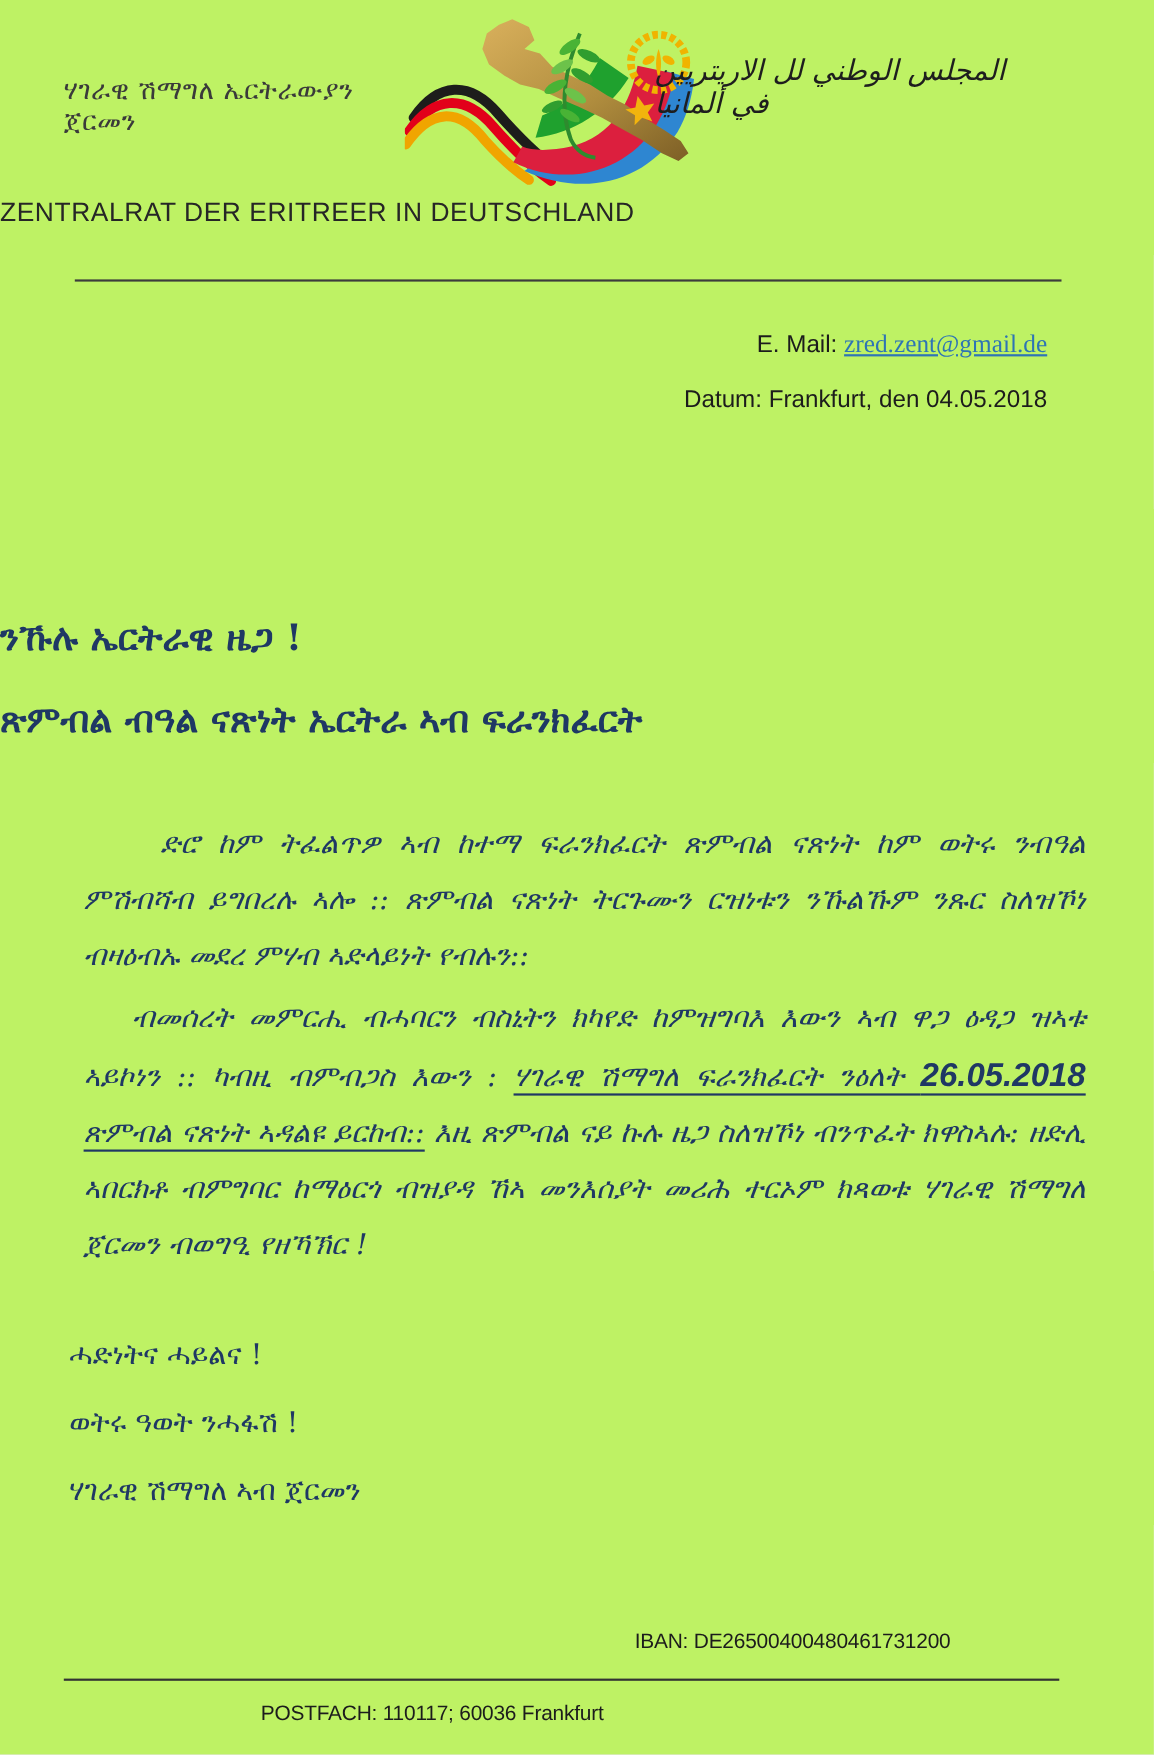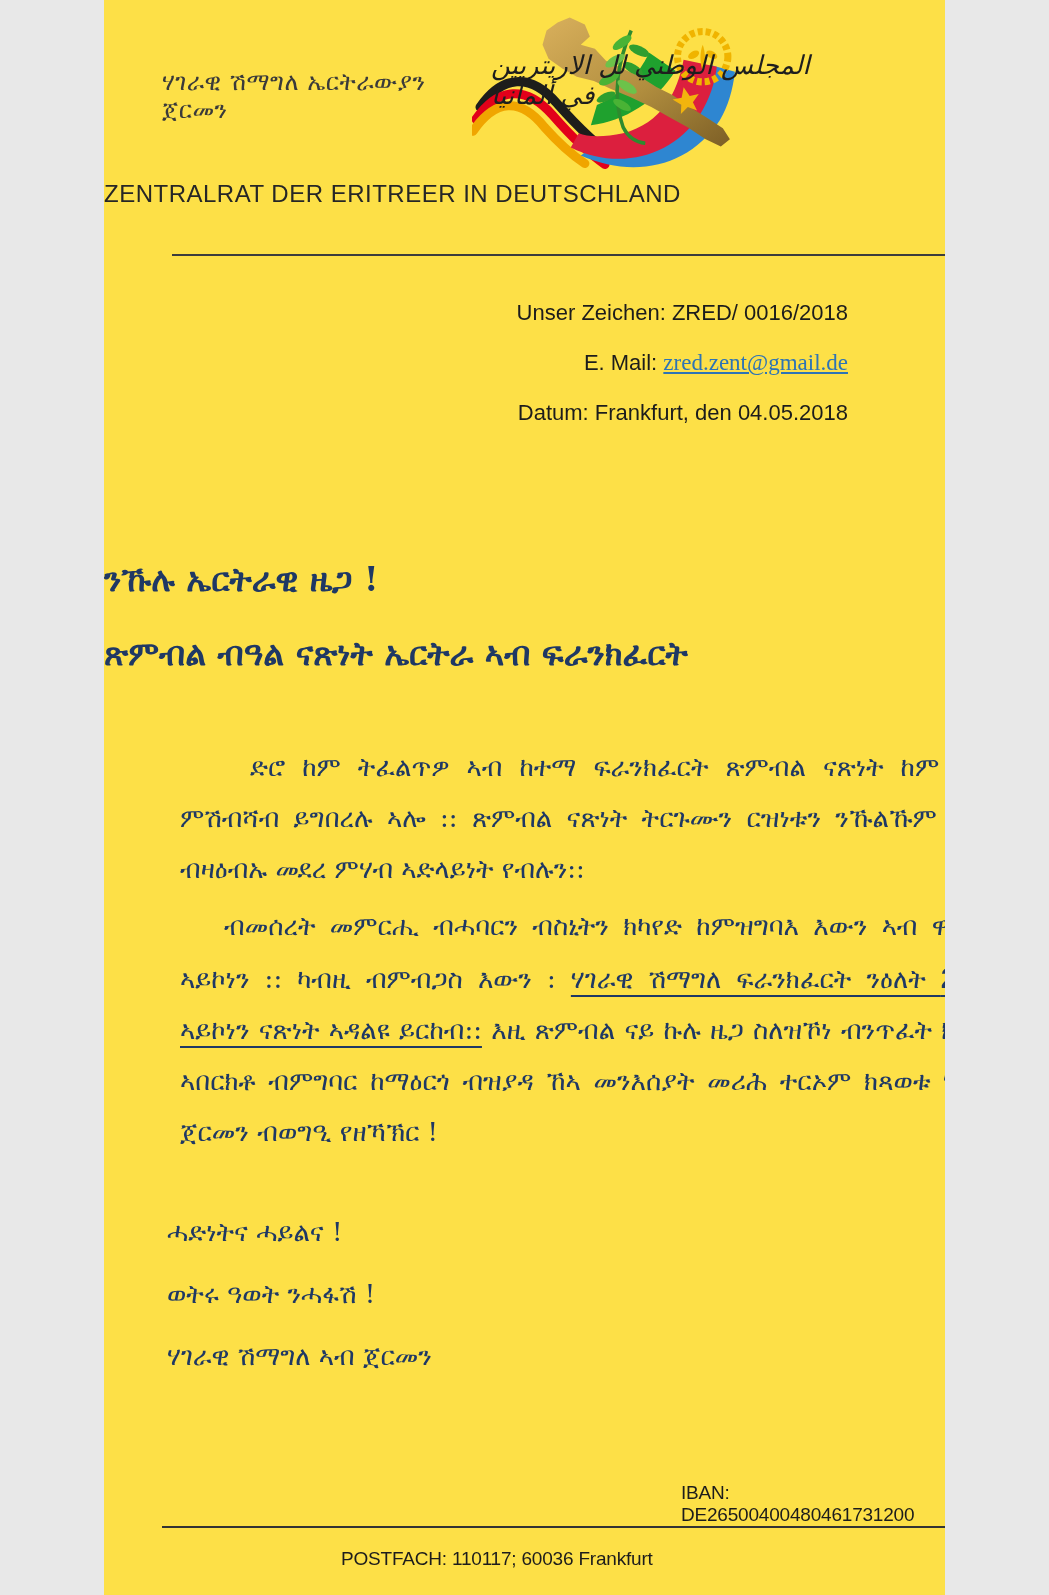--- a/index.html
+++ b/index.html
@@ -1,18 +1,18 @@
 <!DOCTYPE html>
 <html><head>
 <meta charset="utf-8">
 <style>
   html,body{margin:0;padding:0;background:#e8e8e8;}
   .page{
-    position:relative;width:841px;height:1595px;margin:0 auto;
-    background:#fde047;overflow:hidden;
+    position:relative;width:1049px;height:1595px;margin:0 auto;
+    background:#bef264;overflow:hidden;
     font-family:"Liberation Sans",sans-serif;
   }
   
   .org-tigrinya{
     position:absolute;left:58px;top:68px;width:330px;
     font-family:"DejaVu Serif","Liberation Serif",serif;
     font-size:24px;color:#3a3a3a;letter-spacing:.5px;
   }
   .logo{position:absolute;left:368px;top:14px;width:272px;height:160px;}
   .org-arabic{
@@ -42,21 +42,21 @@
   }
   .heading1{top:560px;}
   .heading2{top:634px;}
   
   .body-text{
     position:absolute;left:76px;top:742px;width:911px;
     font-family:"DejaVu Serif","Liberation Serif",serif;
     font-size:26px;line-height:51px;color:#1f3864;
     text-align:justify;
   }
-  .body-text p{margin:0 0 6px 0;}
+  .body-text p{margin:0 0 6px 0;font-style:italic;}
   .p1{text-indent:70px;}
   .p2{text-indent:44px;}
   .u-seg{text-decoration:underline;text-decoration-thickness:2px;text-underline-offset:7px;}
   .event-date{
     font-family:"Liberation Sans",sans-serif;font-weight:bold;font-size:30px;
   }
   
   .closing{
     position:absolute;left:63px;top:1210px;
     font-family:"DejaVu Serif","Liberation Serif",serif;
@@ -126,31 +126,30 @@
     </svg>
   </div>
 
   <div class="org-arabic">المجلس الوطني لل الاريتريين في ألمانيا</div>
 
   <div class="org-german">ZENTRALRAT DER ERITREER IN DEUTSCHLAND</div>
 
   <div class="rule-top"></div>
 
   <div class="refblock">
-    <div class="refline">Unser Zeichen: ZRED/ 0016/2018</div>
     <div class="refline"><span>E. Mail: </span><a class="email-link">zred.zent@gmail.de</a></div>
     <div class="refline">Datum: Frankfurt, den 04.05.2018</div>
   </div>
 
   <div class="heading heading1">ንኹሉ ኤርትራዊ ዜጋ !</div>
   <div class="heading heading2">ጽምብል ብዓል ናጽነት ኤርትራ ኣብ ፍራንክፈርት</div>
 
   <div class="body-text">
     <p class="p1">ድሮ ከም ትፈልጥዎ ኣብ ከተማ ፍራንክፈርት ጽምብል ናጽነት ከም ወትሩ ንብዓል ምሽብሻብ ይግበረሉ ኣሎ :: ጽምብል ናጽነት ትርጉሙን ርዝነቱን ንኹልኹም ንጹር ስለዝኾነ ብዛዕብኡ መደረ ምሃብ ኣድላይነት የብሉን::</p>
-    <p class="p2"><span>ብመሰረት መምርሒ ብሓባርን ብስኒትን ክካየድ ከምዝግባእ እውን ኣብ ዋጋ ዕዳጋ ዝኣቱ ኣይኮነን :: ካብዚ ብምብጋስ እውን : </span><span class="u-seg"><span>ሃገራዊ ሽማግለ ፍራንክፈርት ንዕለት </span><span class="event-date">26.05.2018</span><span> ኣይኮነን ናጽነት ኣዳልዩ ይርከብ::</span></span><span> እዚ ጽምብል ናይ ኩሉ ዜጋ ስለዝኾነ ብንጥፈት ክዋስኣሉ: ዘድሊ ኣበርክቶ ብምግባር ከማዕርጎ ብዝያዳ ኸኣ መንእሰያት መሪሕ ተርኦም ክጻወቱ ሃገራዊ ሽማግለ ጀርመን ብወግዒ የዘኻኽር !</span></p>
+    <p class="p2"><span>ብመሰረት መምርሒ ብሓባርን ብስኒትን ክካየድ ከምዝግባእ እውን ኣብ ዋጋ ዕዳጋ ዝኣቱ ኣይኮነን :: ካብዚ ብምብጋስ እውን : </span><span class="u-seg"><span>ሃገራዊ ሽማግለ ፍራንክፈርት ንዕለት </span><span class="event-date">26.05.2018</span><span> ጽምብል ናጽነት ኣዳልዩ ይርከብ::</span></span><span> እዚ ጽምብል ናይ ኩሉ ዜጋ ስለዝኾነ ብንጥፈት ክዋስኣሉ: ዘድሊ ኣበርክቶ ብምግባር ከማዕርጎ ብዝያዳ ኸኣ መንእሰያት መሪሕ ተርኦም ክጻወቱ ሃገራዊ ሽማግለ ጀርመን ብወግዒ የዘኻኽር !</span></p>
   </div>
 
   <div class="closing">
     <div>ሓድነትና ሓይልና !</div>
     <div>ወትሩ ዓወት ንሓፋሽ !</div>
     <div>ሃገራዊ ሽማግለ ኣብ ጀርመን</div>
   </div>
 
   <div class="rule-bottom"></div>
   <div class="footer-postfach">POSTFACH: 110117; 60036 Frankfurt</div>

